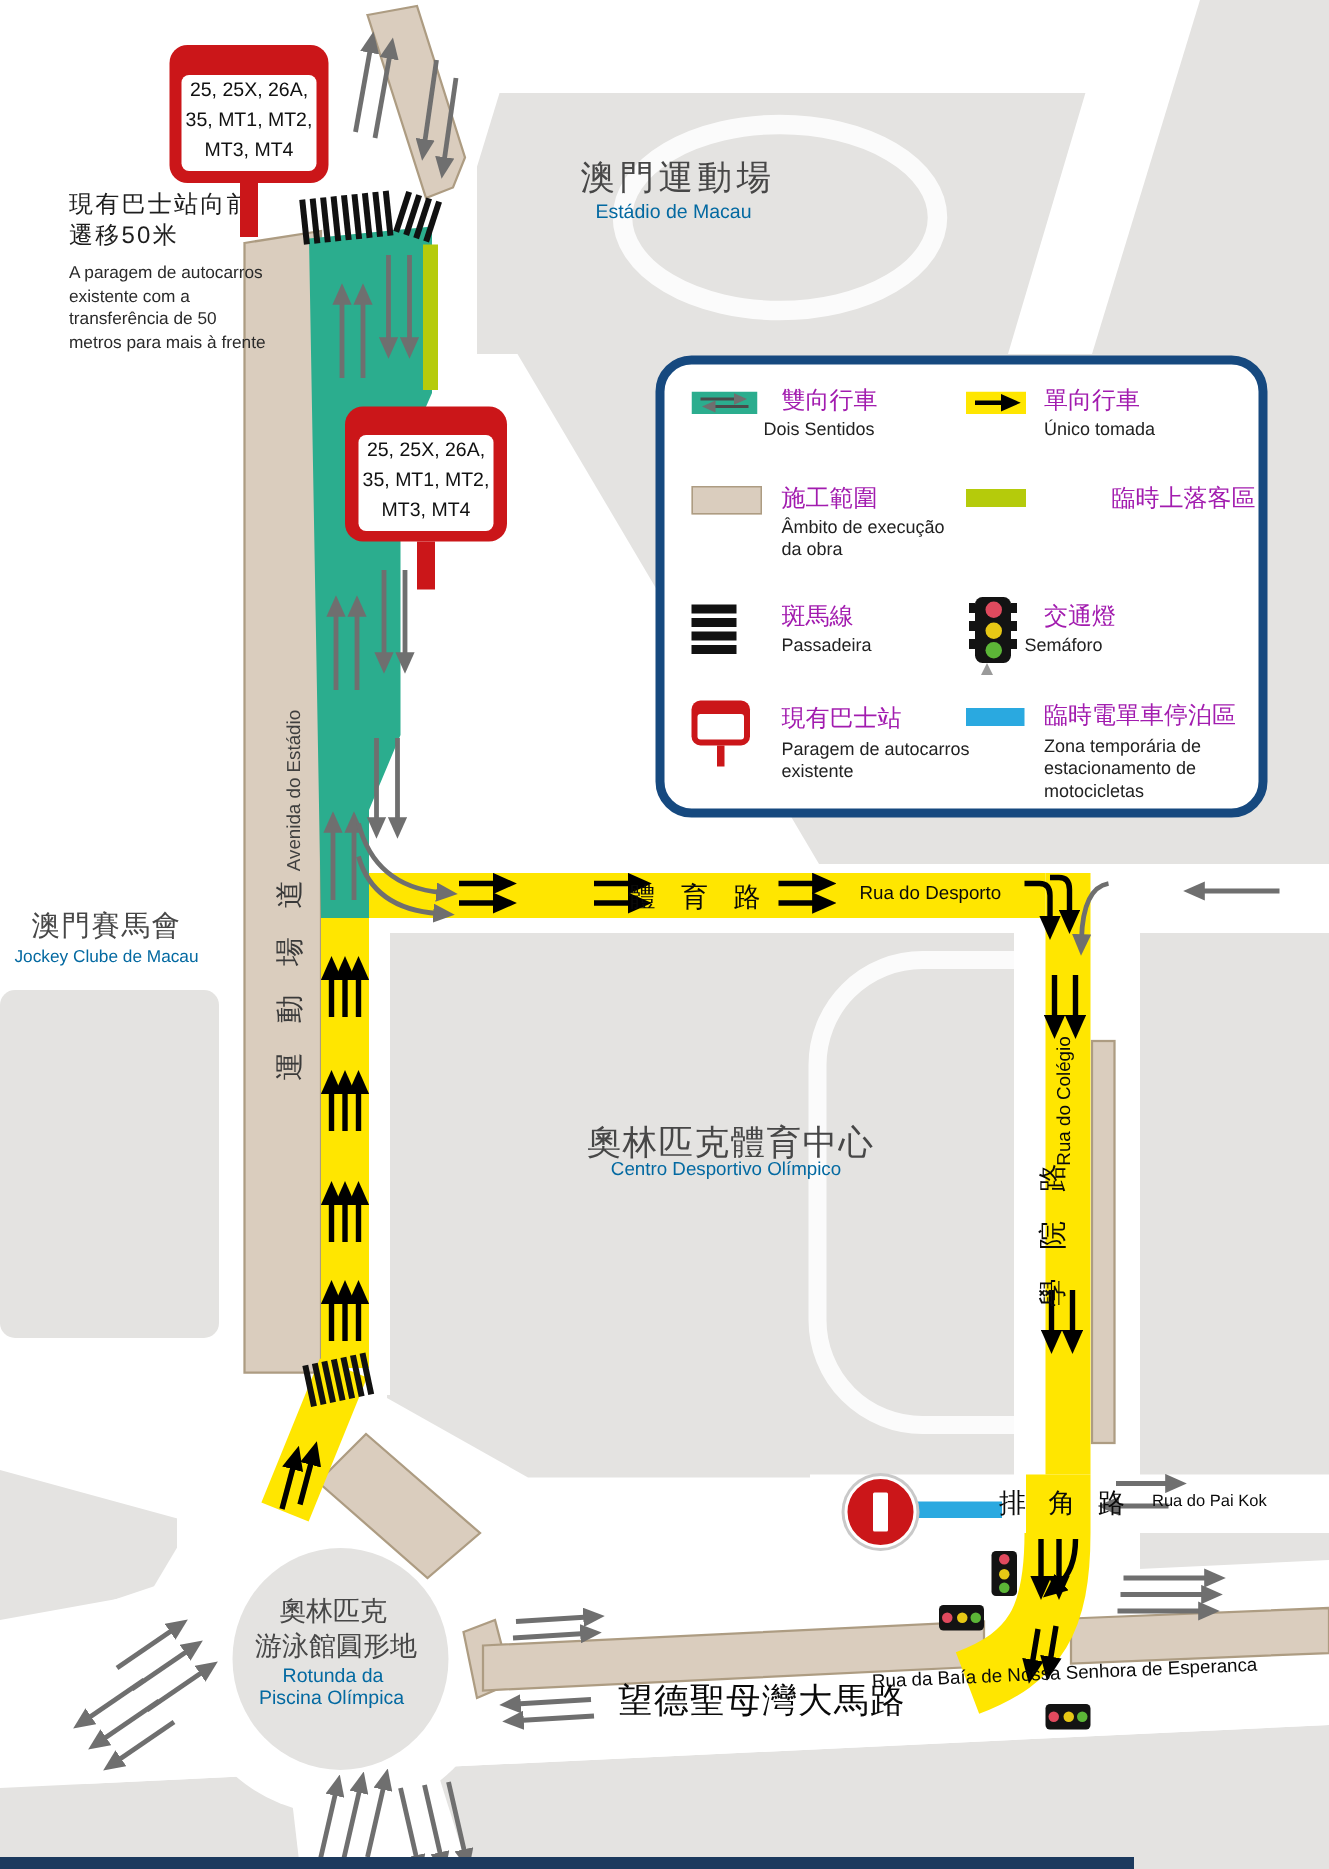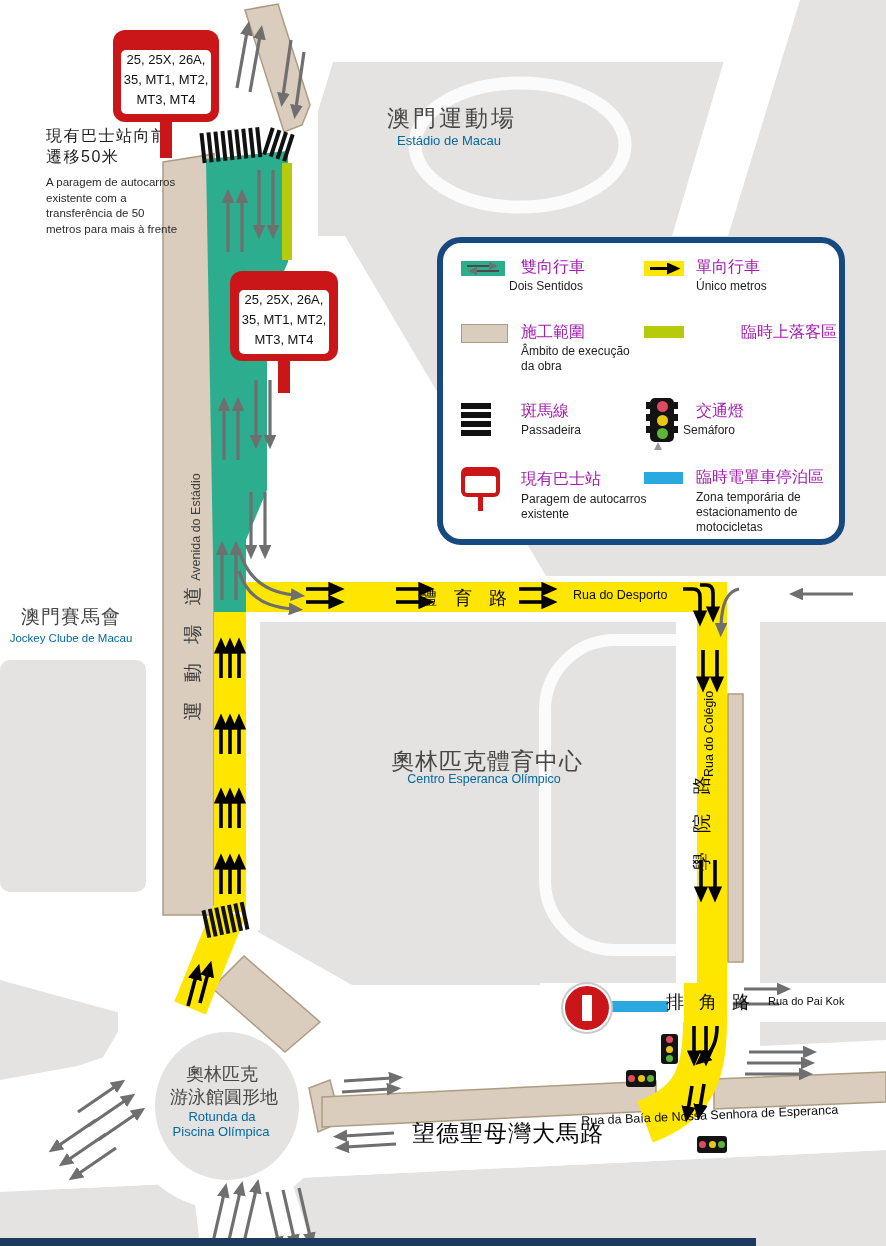--- a/index.html
+++ b/index.html
@@ -242,21 +242,21 @@
     <rect x="0" y="1238" width="756" height="8" fill="#1C3A5E"></rect>
   </svg>
 
   <div class="clabel azh" style="left:452px; top:103px; font-size:23px; letter-spacing:3px;">澳門運動場</div>
   <div class="clabel apt" style="left:449px; top:133px; font-size:13px;">Estádio de Macau</div>
 
   <div class="clabel azh" style="left:71px; top:604px; font-size:19px; letter-spacing:1px;">澳門賽馬會</div>
   <div class="clabel apt" style="left:71px; top:632px; font-size:11.5px;">Jockey Clube de Macau</div>
 
   <div class="clabel azh" style="left:487px; top:746px; font-size:23px; letter-spacing:1px;">奧林匹克體育中心</div>
-  <div class="clabel apt" style="left:484px; top:772px; font-size:12.5px;">Centro Esperanca Olímpico</div>
+  <div class="clabel apt" style="left:484px; top:772px; font-size:12.5px;">Centro Desportivo Olímpico</div>
 
   <div class="clabel azh" style="left:222px; top:1062px; font-size:18px;">奧林匹克</div>
   <div class="clabel azh" style="left:224px; top:1085px; font-size:18px;">游泳館圓形地</div>
   <div class="clabel apt" style="left:222px; top:1109px; font-size:13px;">Rotunda da</div>
   <div class="clabel apt" style="left:221px; top:1124px; font-size:13px;">Piscina Olímpica</div>
 
   <div class="llabel rzh" style="left:419px; top:586px; font-size:18px; letter-spacing:6px;">體 育 路</div>
   <div class="llabel rpt" style="left:573px; top:588px; font-size:12.5px;">Rua do Desporto</div>
 
   <div class="vlabel rpt" style="left:709px; top:734px; font-size:12.5px;">Rua do Colégio</div>
@@ -327,21 +327,21 @@
       <line x1="38" y1="10" x2="14" y2="10" stroke="#4a4a4a" stroke-width="2" marker-end="url(#mg)"></line>
     </svg>
     <div class="lzh" style="left:78px; top:14px;">雙向行車</div>
     <div class="lpt" style="left:66px; top:36px;">Dois Sentidos</div>
 
     <svg class="sw" style="left:201px; top:18px;" width="40" height="15">
       <rect width="40" height="15" fill="#FFE600"></rect>
       <line x1="6" y1="7.5" x2="26" y2="7.5" stroke="#000" stroke-width="3" marker-end="url(#mb)"></line>
     </svg>
     <div class="lzh" style="left:253px; top:14px;">單向行車</div>
-    <div class="lpt" style="left:253px; top:36px;">Único metros</div>
+    <div class="lpt" style="left:253px; top:36px;">Único tomada</div>
 
     <div class="sw" style="left:18px; top:81px; width:45px; height:17px; background:#DACDBE; border:1.5px solid #AD9C82;"></div>
     <div class="lzh" style="left:78px; top:79px;">施工範圍</div>
     <div class="lpt" style="left:78px; top:101px; width:120px;">Âmbito de execução da obra</div>
 
     <div class="sw" style="left:201px; top:83px; width:40px; height:12px; background:#B5CB0B;"></div>
     <div class="lzh" style="left:253px; top:79px;padding-left:45px;">臨時上落客區</div>
 
     <div class="sw zebra" style="left:18px; top:160px;">
       <i></i>

